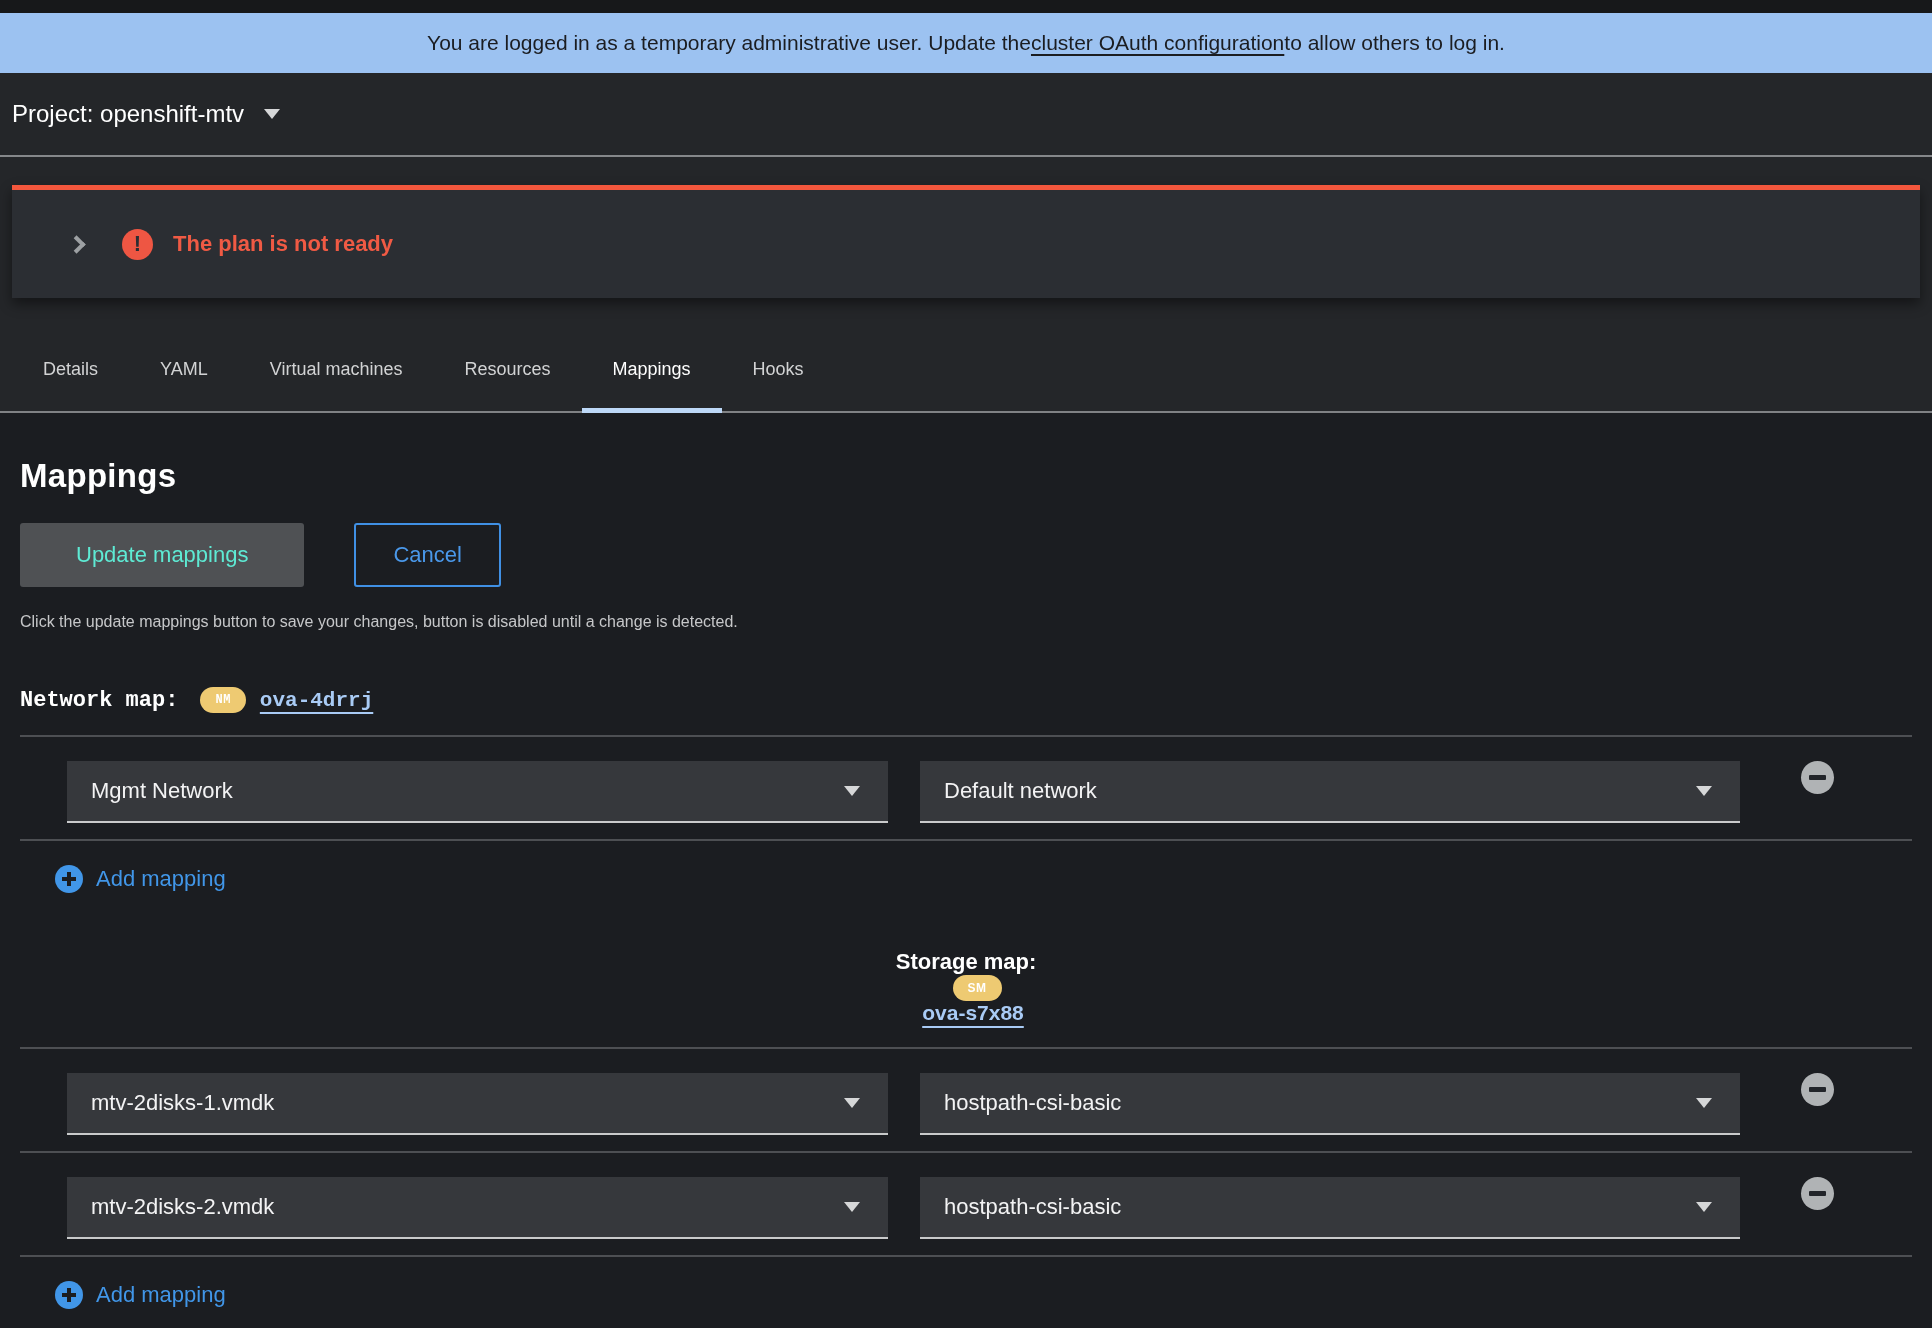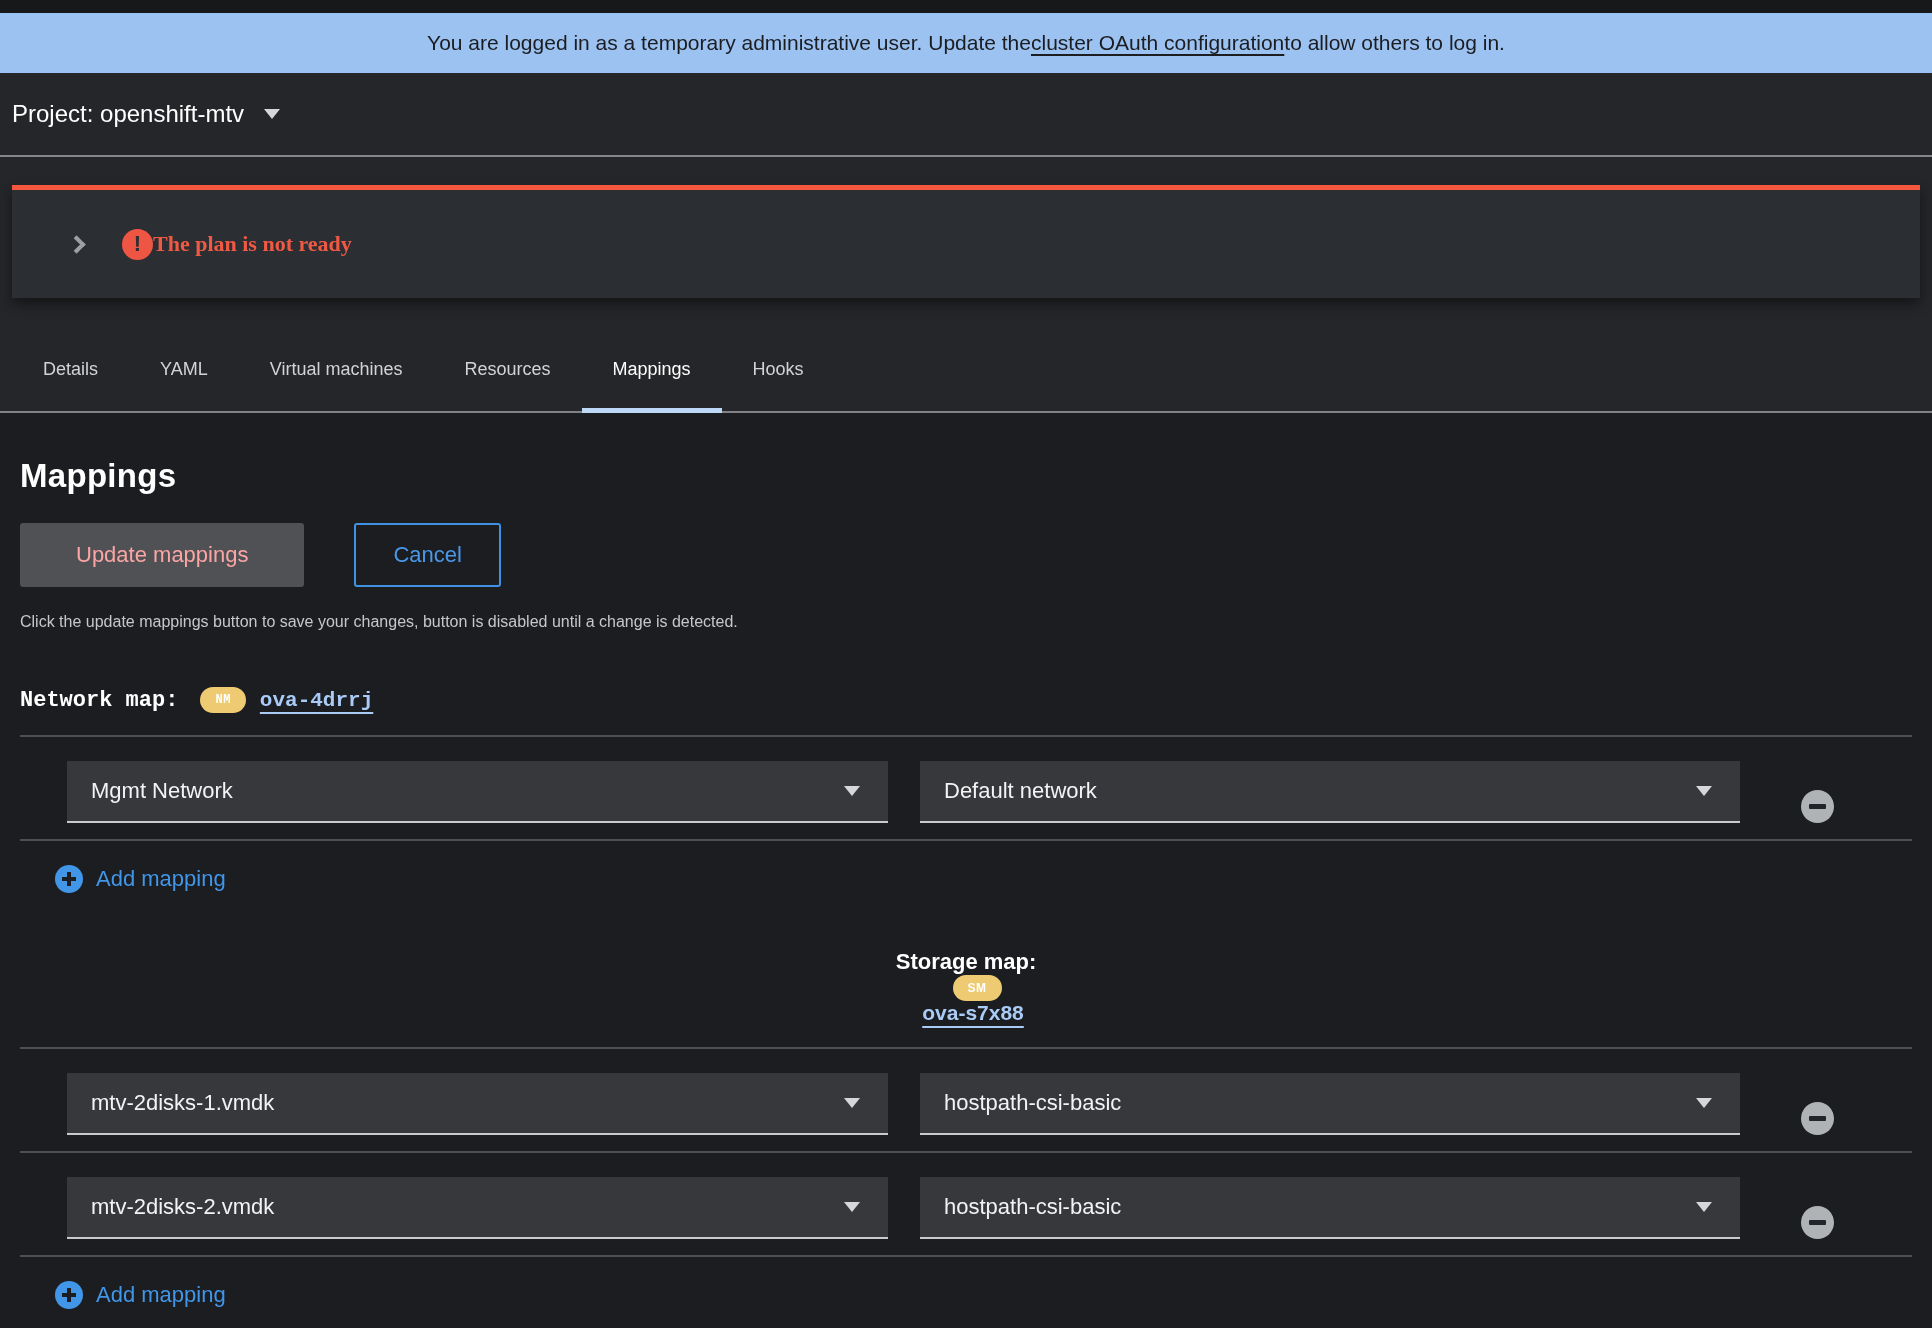--- a/index.html
+++ b/index.html
@@ -47,40 +47,40 @@
     display:flex; align-items:center; justify-content:center; }
   .chevron-right {
     width:13px; height:13px; border-top:4px solid #9da0a3; border-right:4px solid #9da0a3;
     transform:rotate(45deg); display:inline-block;
   }
   .alert-icon {
     margin-left:26px; width:31px; height:31px; border-radius:50%;
     background:#ee5643; color:#2b2e33; font-weight:bold; font-size:22px;
     display:flex; align-items:center; justify-content:center; flex:0 0 auto;
   }
-  .alert-title { color:#f05a44; font-weight:bold; font-size:22px;font-family:Liberation Serif, serif; }
+  .alert-title { margin-left:20px; color:#f05a44; font-weight:bold; font-size:22px; }
 
   
   .tabs-row { margin-top:32px; border-bottom:2px solid #808285; display:flex; padding:0 12px; height:83px; }
   .tab {
     display:flex; align-items:center; padding:0 31px; margin-bottom:-2px;
     font-size:18px; color:#d2d3d4; cursor:pointer;
     border-bottom:5px solid transparent; background:none; border-top:none; border-left:none; border-right:none;
     font-family:inherit;
   }
   .tab.active { color:#ffffff; border-bottom-color:#bdd8f7; }
 
   
   .content { flex:1 1 auto; background:#1b1d21; padding:0 20px; }
   .page-title { margin-top:44px; font-size:33px; font-weight:bold; color:#fff; letter-spacing:0.3px; }
 
   .btn-row { margin-top:28px; display:flex; align-items:center; gap:50px; }
   .btn { font-family:inherit; font-size:22px; height:64px; border-radius:3px; cursor:pointer; }
   .btn-disabled {
-    background:#4f5154; color:#fca5a5; border:none; padding:0 56px; cursor:not-allowed;
+    background:#4f5154; color:#5eead4; border:none; padding:0 56px; cursor:not-allowed;
   }
   .btn-secondary {
     background:transparent; color:#4a98ea; border:2px solid #4090e4; padding:0 37px;
   }
 
   .helper-text { margin-top:26px; font-size:16px; color:#c6c7c9; }
 
   .map-label-row { display:flex; align-items:center; }
   .map-label-row.network { margin-top:56px;font-family:Liberation Mono, monospace; }
   .map-label-row.storage { margin-top:52px;flex-direction:column; }
@@ -90,21 +90,21 @@
     padding:6px 15px; border-radius:999px; letter-spacing:0.5px;
   }
   .map-link {
     margin-left:14px; color:#a9cbf5; font-weight:bold; font-size:21px;
     text-decoration:underline; text-underline-offset:6px; text-decoration-thickness:2px; cursor:pointer;
   }
 
   .divider { height:2px; background:#4d4f53; margin-top:22px; }
   .divider.tight { margin-top:0; }
 
-  .select-row { display:flex; align-items:flex-end; gap:32px; padding:24px 0 16px 47px; }
+  .select-row { display:flex; align-items:flex-start; gap:32px; padding:24px 0 16px 47px; }
   .pf-select {
     height:62px; background:#36383c; border:none; border-bottom:2px solid #c9cacb;
     display:flex; align-items:center; justify-content:space-between;
     padding:0 28px 0 24px; color:#f3f3f4; font-size:22px; cursor:pointer;
     font-family:inherit;
   }
   .pf-select .sel-caret {
     width:0; height:0; border-left:8px solid transparent; border-right:8px solid transparent;
     border-top:10px solid #d6d7d8;
   }

